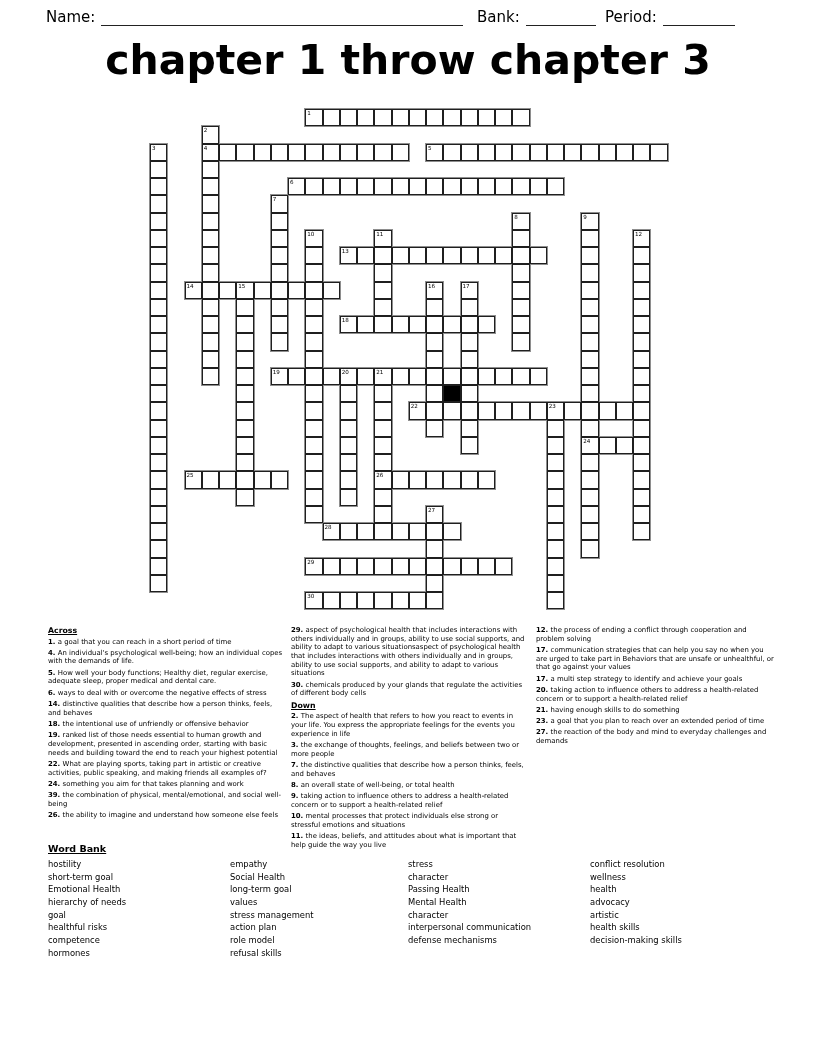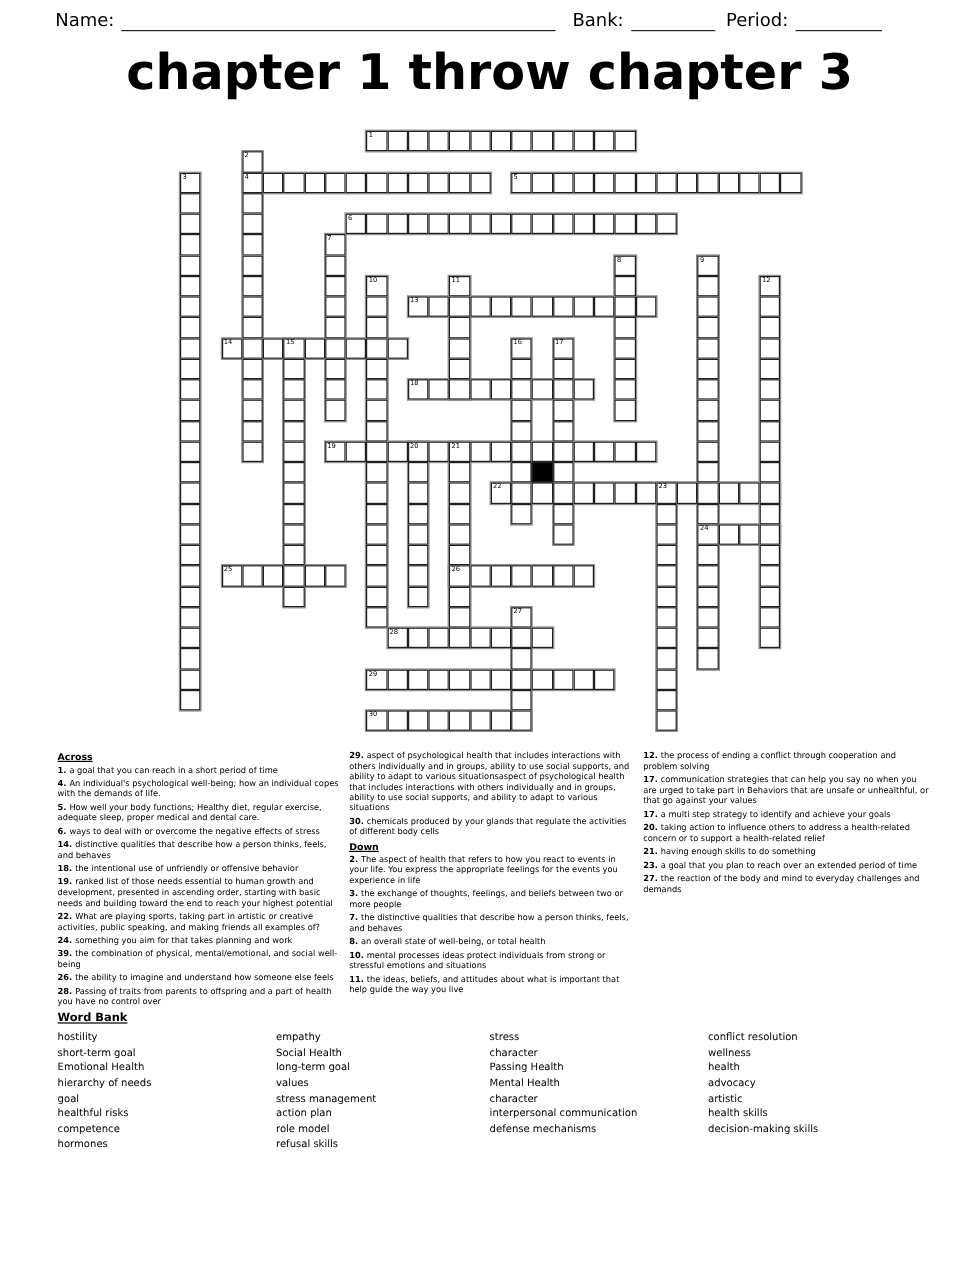--- a/index.html
+++ b/index.html
@@ -462,31 +462,31 @@
         <div class="clue"><span class="cnum">4. </span><span>An individual's psychological well-being; how an individual copes with the demands of life.</span></div>
         <div class="clue"><span class="cnum">5. </span><span>How well your body functions; Healthy diet, regular exercise, adequate sleep, proper medical and dental care.</span></div>
         <div class="clue"><span class="cnum">6. </span><span>ways to deal with or overcome the negative effects of stress</span></div>
         <div class="clue"><span class="cnum">14. </span><span>distinctive qualities that describe how a person thinks, feels, and behaves</span></div>
         <div class="clue"><span class="cnum">18. </span><span>the intentional use of unfriendly or offensive behavior</span></div>
         <div class="clue"><span class="cnum">19. </span><span>ranked list of those needs essential to human growth and development, presented in ascending order, starting with basic needs and building toward the end to reach your highest potential</span></div>
         <div class="clue"><span class="cnum">22. </span><span>What are playing sports, taking part in artistic or creative activities, public speaking, and making friends all examples of?</span></div>
         <div class="clue"><span class="cnum">24. </span><span>something you aim for that takes planning and work</span></div>
         <div class="clue"><span class="cnum">39. </span><span>the combination of physical, mental/emotional, and social well-being</span></div>
         <div class="clue"><span class="cnum">26. </span><span>the ability to imagine and understand how someone else feels</span></div>
-        <div class="clue"><span class="cnum">28. </span><span>Passing of traits from parents to offspring and a part of health you have no control over</span></div>
       </div>
     <div class="clue-col" style="left:291px;">
         <div class="clue"><span class="cnum">29. </span><span>aspect of psychological health that includes interactions with others individually and in groups, ability to use social supports, and ability to adapt to various situationsaspect of psychological health that includes interactions with others individually and in groups, ability to use social supports, and ability to adapt to various situations</span></div>
         <div class="clue"><span class="cnum">30. </span><span>chemicals produced by your glands that regulate the activities of different body cells</span></div>
         <div class="sec-h">Down</div>
         <div class="clue"><span class="cnum">2. </span><span>The aspect of health that refers to how you react to events in your life. You express the appropriate feelings for the events you experience in life</span></div>
         <div class="clue"><span class="cnum">3. </span><span>the exchange of thoughts, feelings, and beliefs between two or more people</span></div>
         <div class="clue"><span class="cnum">7. </span><span>the distinctive qualities that describe how a person thinks, feels, and behaves</span></div>
         <div class="clue"><span class="cnum">8. </span><span>an overall state of well-being, or total health</span></div>
-        <div class="clue"><span class="cnum">10. </span><span>mental processes ideas protect individuals from strong or stressful emotions and situations</span></div>
+        <div class="clue"><span class="cnum">9. </span><span>taking action to influence others to address a health-related concern or to support a health-related relief</span></div>
+        <div class="clue"><span class="cnum">10. </span><span>mental processes that protect individuals else strong or stressful emotions and situations</span></div>
         <div class="clue"><span class="cnum">11. </span><span>the ideas, beliefs, and attitudes about what is important that help guide the way you live</span></div>
       </div>
     <div class="clue-col" style="left:536px;">
         <div class="clue"><span class="cnum">12. </span><span>the process of ending a conflict through cooperation and problem solving</span></div>
         <div class="clue"><span class="cnum">17. </span><span>communication strategies that can help you say no when you are urged to take part in Behaviors that are unsafe or unhealthful, or that go against your values</span></div>
         <div class="clue"><span class="cnum">17. </span><span>a multi step strategy to identify and achieve your goals</span></div>
         <div class="clue"><span class="cnum">20. </span><span>taking action to influence others to address a health-related concern or to support a health-related relief</span></div>
         <div class="clue"><span class="cnum">21. </span><span>having enough skills to do something</span></div>
         <div class="clue"><span class="cnum">23. </span><span>a goal that you plan to reach over an extended period of time</span></div>
         <div class="clue"><span class="cnum">27. </span><span>the reaction of the body and mind to everyday challenges and demands</span></div>

